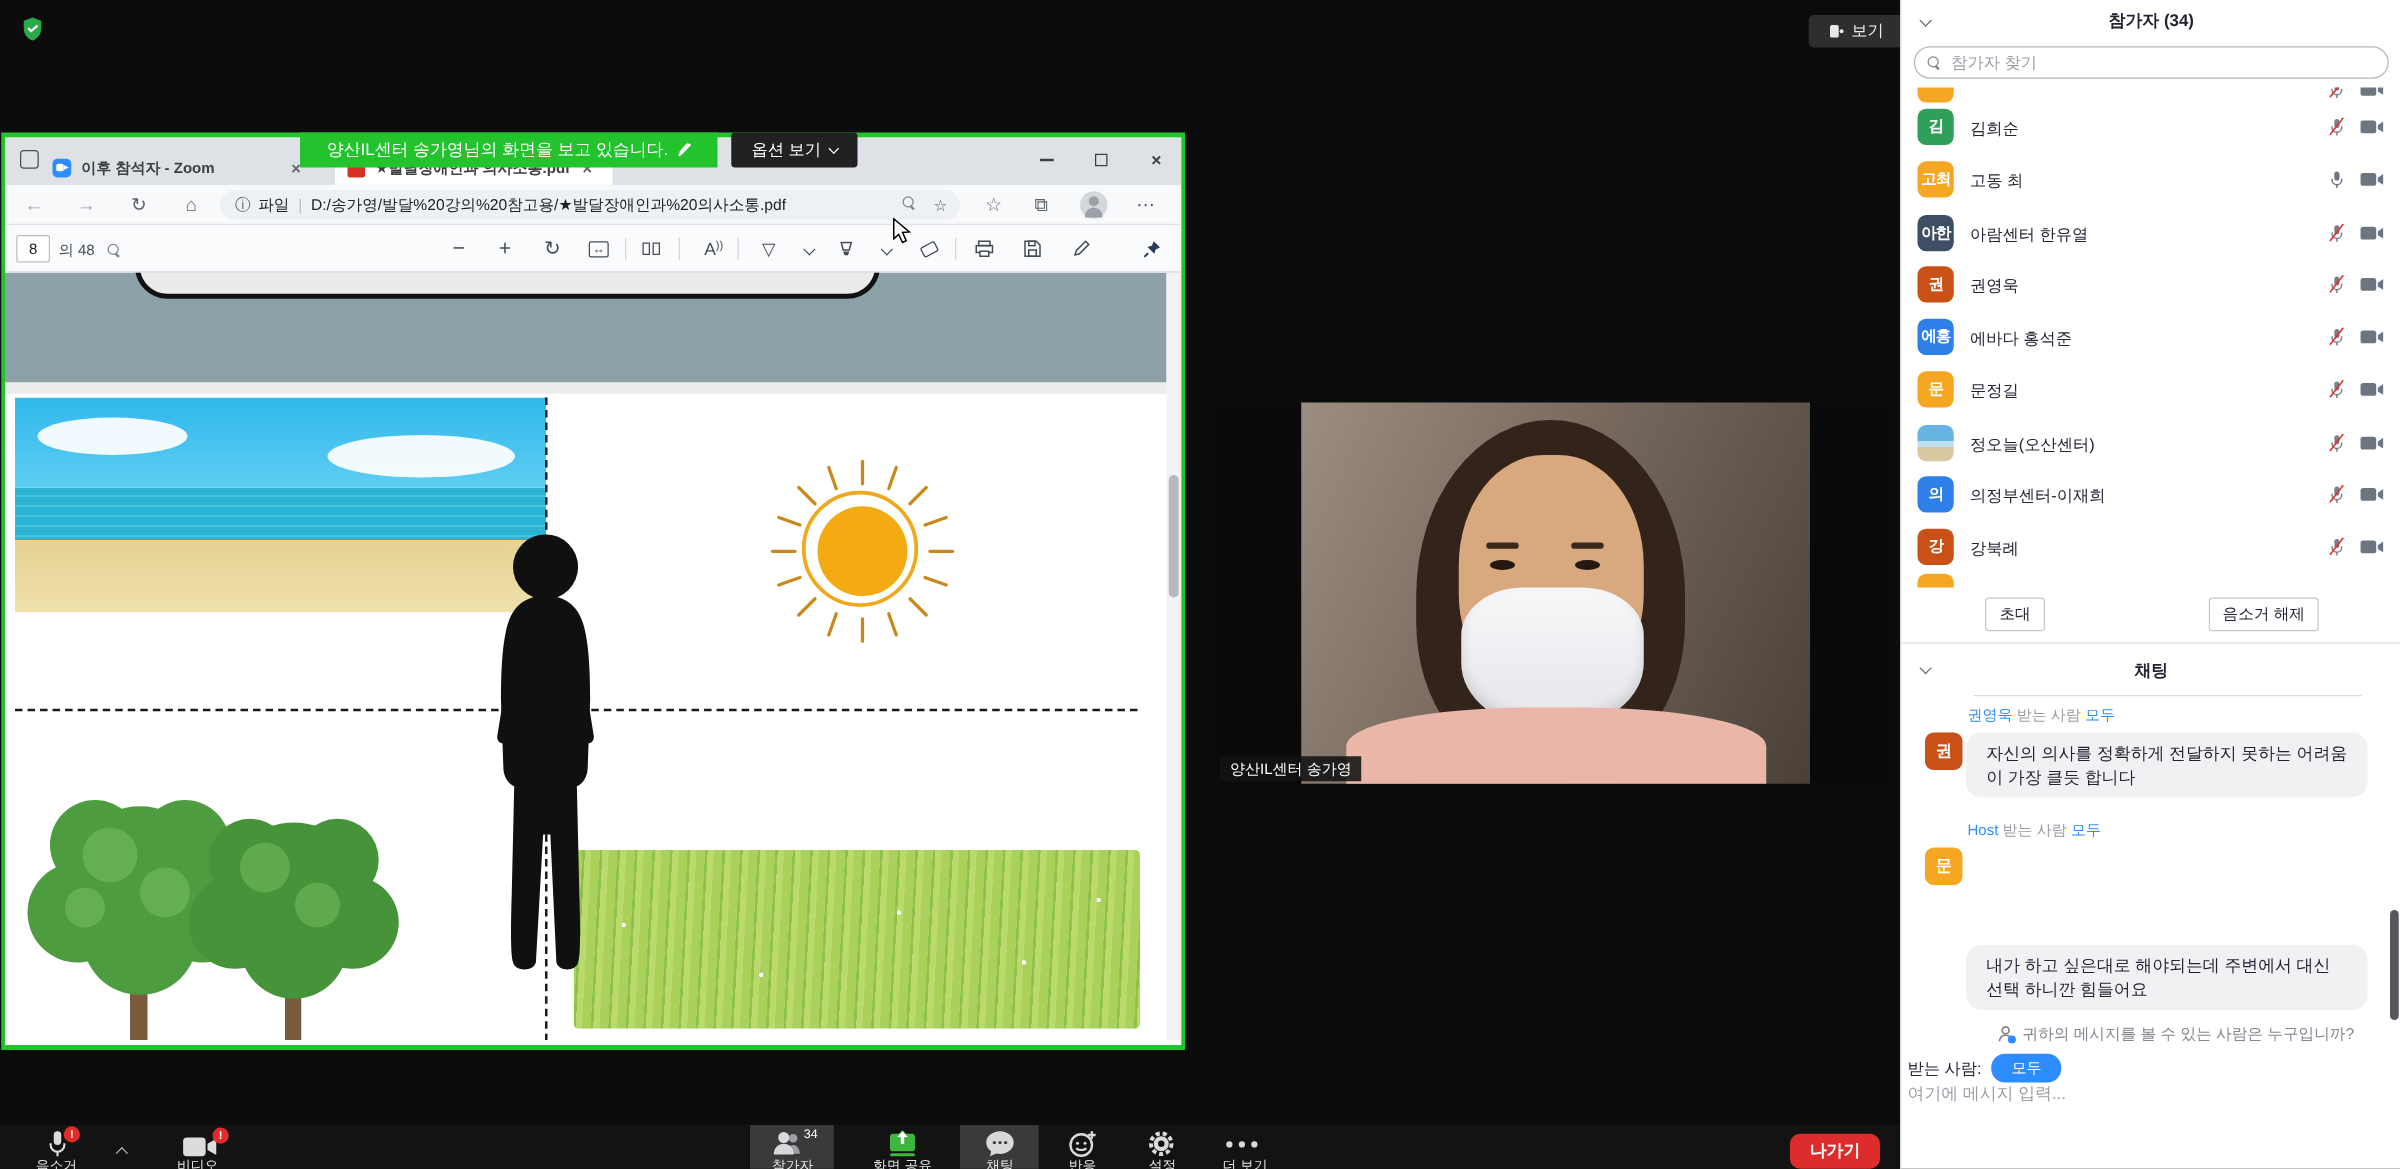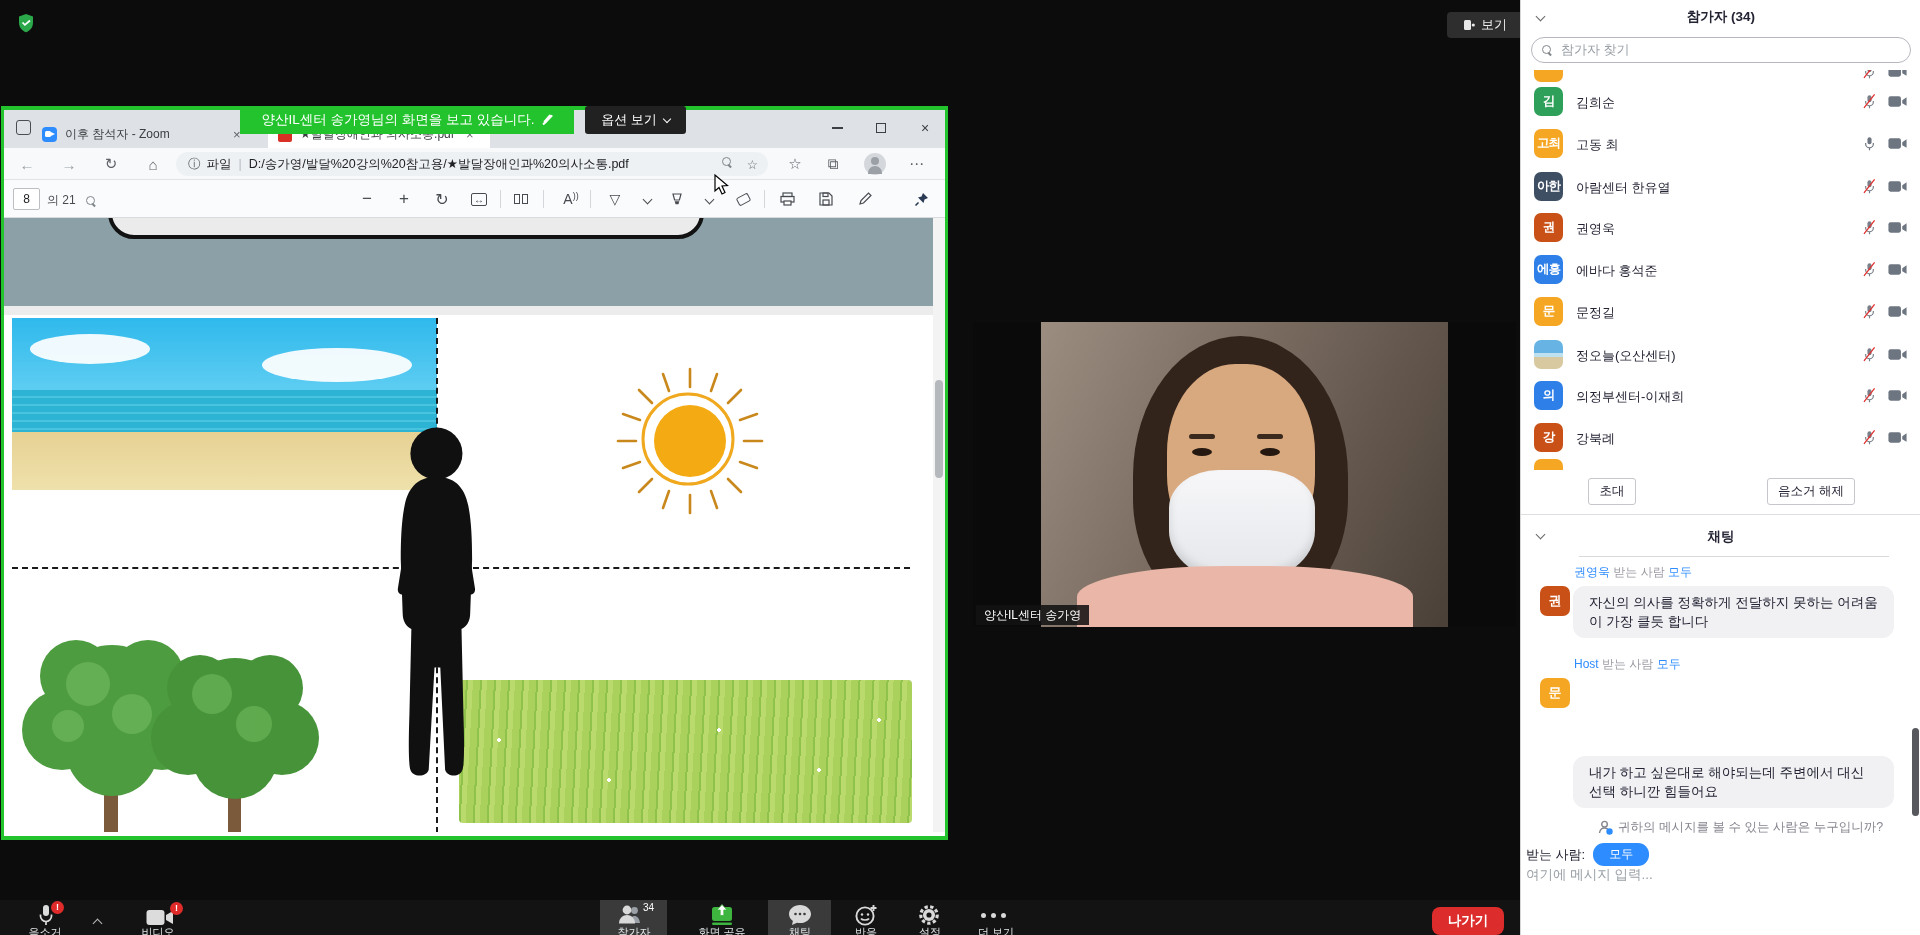--- a/index.html
+++ b/index.html
@@ -12,21 +12,21 @@
   .mag { position:relative; display:inline-block; width:11px; height:11px; }
   .mag::before { content:""; position:absolute; left:0; top:0; width:7px; height:7px; border:1.5px solid #80868b; border-radius:50%; }
   .mag::after  { content:""; position:absolute; left:7px; top:7px; width:4px; height:1.5px; background:#80868b; transform:rotate(45deg); transform-origin:0 0; }
 
   
   #left-region { left:0; top:0; width:1520px; height:935px; background:#0c0c0c; }
 
   #share-frame { left:1px; top:106px; width:947px; height:734px; background:#23c32d; z-index:5; }
   #browser { left:4px; top:110px; width:941px; height:726px; background:#fff; overflow:hidden; z-index:6; }
 
-  #tabstrip { left:0; top:0; width:941px; height:38px; background:#dee1e6; }
+  #tabstrip { left:0; top:0; width:941px; height:38px; background:#dee1e6;font-weight:bold; }
   .tab { position:absolute; top:10px; height:28px; display:flex; align-items:center; font-size:12px; color:#3c4043; }
   .tab .close { margin-left:8px; color:#5f6368; font-size:13px; cursor:default; }
   #tab-active { background:#fff; border-radius:8px 8px 0 0; }
   .favicon-zoom { width:15px; height:15px; border-radius:4px; background:#2d8cff; position:relative; flex:0 0 auto; }
   .favicon-zoom::after { content:""; position:absolute; left:3px; top:4.5px; width:6px; height:6px; background:#fff; border-radius:1.5px; }
   .favicon-zoom::before { content:""; position:absolute; right:2px; top:5.5px; border-left:4px solid #fff; border-top:2px solid transparent; border-bottom:2px solid transparent; }
   .favicon-pdf { width:14px; height:15px; border-radius:2px; background:#d93025; position:relative; flex:0 0 auto; }
   .favicon-pdf::after { content:""; position:absolute; right:1px; top:1px; border-left:5px solid #f6b9b2; border-bottom:5px solid transparent; }
   .winbtn { position:absolute; top:0; width:42px; height:36px; display:flex; align-items:center; justify-content:center; color:#3c4043; font-size:14px; }
   .winbtn .sq { width:10px; height:10px; border:1.2px solid #3c4043; }
@@ -197,21 +197,21 @@
       <div class="navicon" style="left:814px;">⧉</div>
       <div class="abs" style="left:860px;top:5px;width:22px;height:22px;border-radius:50%;background:#d4d7db;">
         <div class="abs" style="left:7px;top:4px;width:8px;height:8px;border-radius:50%;background:#9aa0a6;"></div>
         <div class="abs" style="left:4px;top:13px;width:14px;height:8px;border-radius:7px 7px 0 0;background:#9aa0a6;"></div>
       </div>
       <div class="navicon" style="left:898px;letter-spacing:1px;">⋯</div>
     </div>
 
     <div id="pdfbar" class="abs">
       <div id="pagebox">8</div>
-      <div class="abs" style="left:43px;top:12px;font-size:12px;color:#474b50;">의 21</div>
+      <div class="abs" style="left:43px;top:12px;font-size:12px;color:#474b50;">의 48</div>
       <div class="abs" style="left:82px;top:13px;"><span class="mag"></span></div>
 
       <div class="pdficon" style="left:350px;width:26px;font-size:17px;">−</div>
       <div class="pdficon" style="left:387px;width:26px;font-size:17px;">+</div>
       <div class="pdficon" style="left:425px;width:26px;font-size:16px;">↻</div>
       <div class="pdficon" style="left:461px;width:28px;">
         <span style="border:1.4px solid #474b50;border-radius:2px;font-size:10px;padding:0 2px;">↔</span>
       </div>
       <div class="vsep" style="left:496px;"></div>
       <div class="pdficon" style="left:504px;width:26px;">

